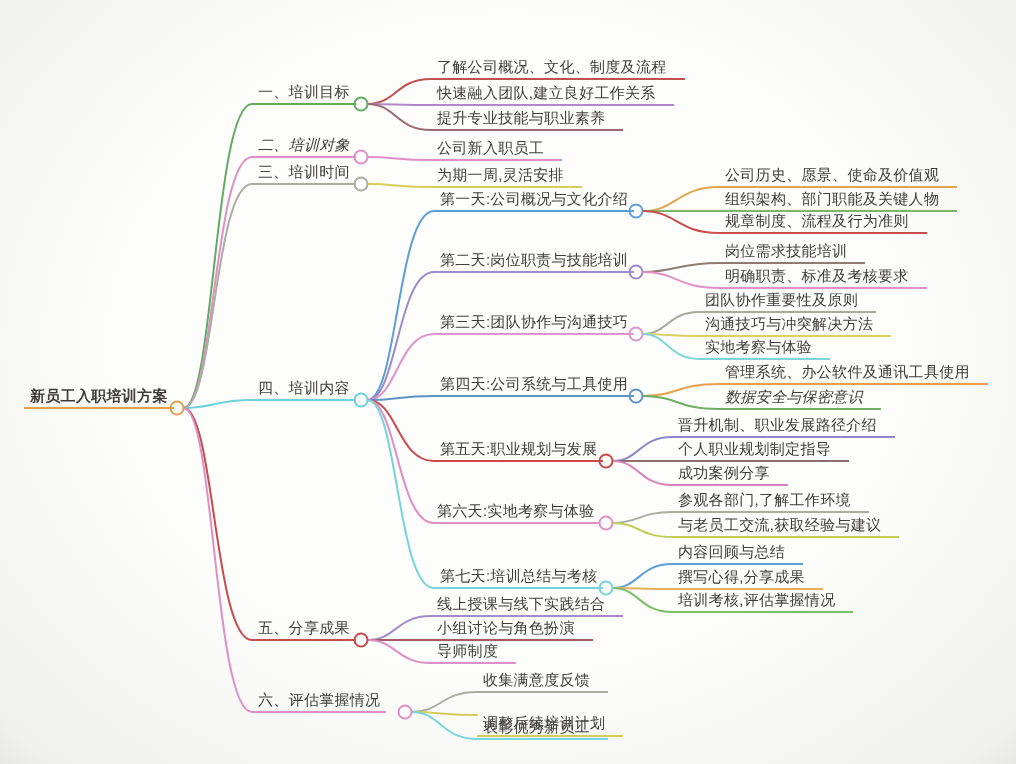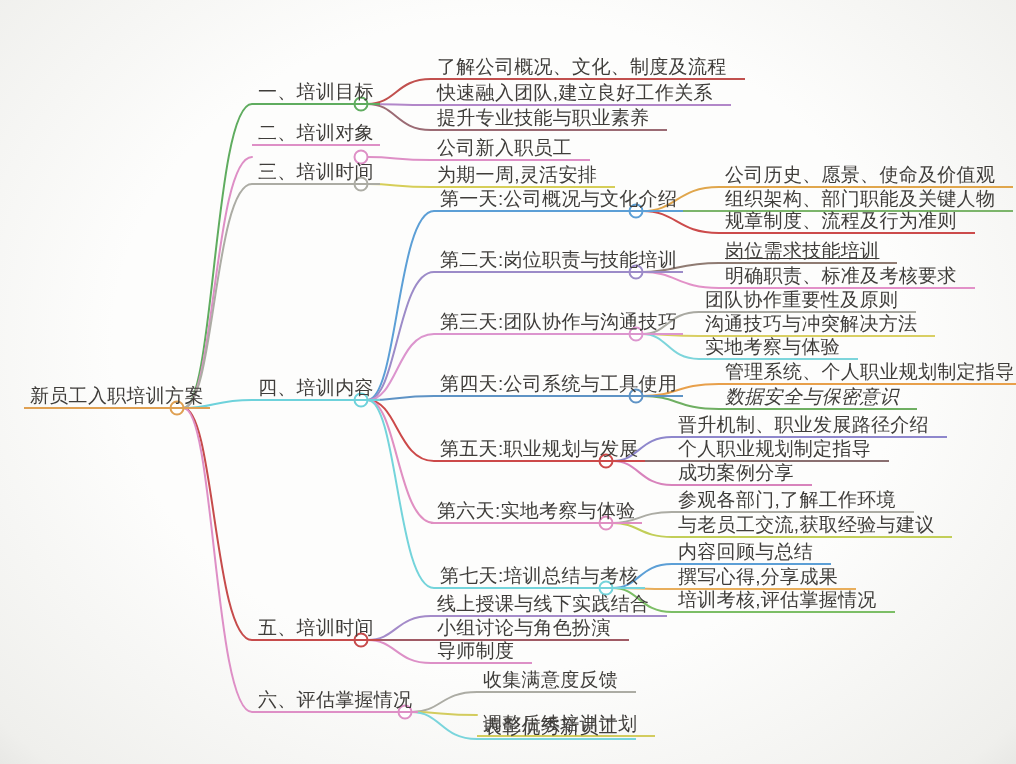--- a/index.html
+++ b/index.html
@@ -10,32 +10,32 @@
     overflow: hidden;
     background: radial-gradient(ellipse at 50% 45%, #fdfdfc 55%, #efefec 95%, #e8e8e5 100%);
     font-family: "Liberation Sans", "DejaVu Sans", sans-serif;
   }
   .edges-layer {
     position: absolute;
     left: 0; top: 0;
   }
   .node-label {
     position: absolute;
-    font-size: 19px;
+    font-size: 15px;
     line-height: 19px;
     letter-spacing: 0.3px;
     font-weight: 500;
     color: #3f3d3a;
     padding: 0 6px 2px 6px;
     border-bottom: 2px solid #999;
     white-space: nowrap;
     cursor: default;
   }
   .node-label.leaf { padding-right: 18px; }
-  .node-label.root { font-weight: 400; }
+  .node-label.root { font-weight: 700; }
 </style>
 </head>
 <body>
 
 <div class="canvas">
   <svg id="edges" class="edges-layer" width="1016" height="764">
       <path d="M 183.5 408 C 214.325 408, 214.325 104, 252 104" fill="none" stroke="#5FAC5F" stroke-width="2" stroke-linecap="round"></path>
       <path d="M 367.5 104 C 396.075 104, 396.075 79, 431 79" fill="none" stroke="#C1504E" stroke-width="2" stroke-linecap="round"></path>
       <path d="M 367.5 104 C 396.075 104, 396.075 105, 431 105" fill="none" stroke="#B287C9" stroke-width="2" stroke-linecap="round"></path>
       <path d="M 367.5 104 C 396.075 104, 396.075 130, 431 130" fill="none" stroke="#9B6B74" stroke-width="2" stroke-linecap="round"></path>
@@ -91,51 +91,51 @@
       <circle cx="606" cy="588" r="6.5" fill="#FFFFFF" stroke="#74D4DB" stroke-width="2"></circle>
       <circle cx="361" cy="640" r="6.5" fill="#FFFFFF" stroke="#C64B4B" stroke-width="2"></circle>
       <circle cx="405" cy="712" r="6.5" fill="#FFFFFF" stroke="#DE8FC6" stroke-width="2"></circle>
     </svg>
   <div id="nodes">
       <div class="node-label root" style="left: 24px; top: 386px; border-bottom-color: rgb(223, 160, 82);">新员工入职培训方案</div>
       <div class="node-label" style="left: 252px; top: 82px; border-bottom-color: rgb(95, 172, 95);">一、培训目标</div>
       <div class="node-label leaf" style="left: 431px; top: 57px; border-bottom-color: rgb(193, 80, 78);">了解公司概况、文化、制度及流程</div>
       <div class="node-label leaf" style="left: 431px; top: 83px; border-bottom-color: rgb(178, 135, 201);">快速融入团队,建立良好工作关系</div>
       <div class="node-label leaf" style="left: 431px; top: 108px; border-bottom-color: rgb(155, 107, 116);">提升专业技能与职业素养</div>
-      <div class="node-label" style="left: 252px; top: 123px; border-bottom-color: rgb(222, 143, 198);">二、培训对象</div>
+      <div class="node-label" style="left: 252px; top: 135px; border-bottom-color: rgb(222, 143, 198); font-style: italic;">二、培训对象</div>
       <div class="node-label leaf" style="left: 431px; top: 138px; border-bottom-color: rgb(222, 143, 198);">公司新入职员工</div>
       <div class="node-label" style="left: 252px; top: 162px; border-bottom-color: rgb(172, 172, 164);">三、培训时间</div>
       <div class="node-label leaf" style="left: 431px; top: 165px; border-bottom-color: rgb(214, 206, 88);">为期一周,灵活安排</div>
       <div class="node-label" style="left: 252px; top: 378px; border-bottom-color: rgb(110, 210, 219);">四、培训内容</div>
       <div class="node-label" style="left: 434px; top: 189px; border-bottom-color: rgb(92, 159, 214);">第一天:公司概况与文化介绍</div>
       <div class="node-label leaf" style="left: 719px; top: 165px; border-bottom-color: rgb(224, 166, 76);">公司历史、愿景、使命及价值观</div>
       <div class="node-label leaf" style="left: 719px; top: 189px; border-bottom-color: rgb(124, 181, 107);">组织架构、部门职能及关键人物</div>
       <div class="node-label leaf" style="left: 719px; top: 211px; border-bottom-color: rgb(204, 75, 75);">规章制度、流程及行为准则</div>
       <div class="node-label" style="left: 434px; top: 250px; border-bottom-color: rgb(156, 139, 200);">第二天:岗位职责与技能培训</div>
-      <div class="node-label leaf" style="left: 719px; top: 241px; border-bottom-color: rgb(143, 123, 114); text-decoration: underline;">岗位需求技能培训</div>
+      <div class="node-label leaf" style="left: 719px; top: 241px; border-bottom-color: rgb(143, 123, 114);">岗位需求技能培训</div>
       <div class="node-label leaf" style="left: 719px; top: 266px; border-bottom-color: rgb(226, 145, 200);">明确职责、标准及考核要求</div>
       <div class="node-label" style="left: 434px; top: 312px; border-bottom-color: rgb(220, 149, 206);">第三天:团队协作与沟通技巧</div>
       <div class="node-label leaf" style="left: 699px; top: 290px; border-bottom-color: rgb(169, 169, 161);">团队协作重要性及原则</div>
       <div class="node-label leaf" style="left: 699px; top: 314px; border-bottom-color: rgb(217, 207, 99); text-align: right;">沟通技巧与冲突解决方法</div>
       <div class="node-label leaf" style="left: 699px; top: 337px; border-bottom-color: rgb(125, 213, 219);">实地考察与体验</div>
       <div class="node-label" style="left: 434px; top: 374px; border-bottom-color: rgb(94, 147, 197);">第四天:公司系统与工具使用</div>
-      <div class="node-label leaf" style="left: 719px; top: 362px; border-bottom-color: rgb(232, 160, 75);">管理系统、个人职业规划制定指导</div>
+      <div class="node-label leaf" style="left: 719px; top: 362px; border-bottom-color: rgb(232, 160, 75);">管理系统、办公软件及通讯工具使用</div>
       <div class="node-label leaf" style="left: 719px; top: 387px; border-bottom-color: rgb(111, 175, 98); font-style: italic;">数据安全与保密意识</div>
       <div class="node-label" style="left: 434px; top: 439px; border-bottom-color: rgb(204, 73, 73);">第五天:职业规划与发展</div>
       <div class="node-label leaf" style="left: 672px; top: 415px; border-bottom-color: rgb(142, 135, 204);">晋升机制、职业发展路径介绍</div>
       <div class="node-label leaf" style="left: 672px; top: 439px; border-bottom-color: rgb(138, 111, 112);">个人职业规划制定指导</div>
       <div class="node-label leaf" style="left: 672px; top: 463px; border-bottom-color: rgb(216, 131, 188);">成功案例分享</div>
       <div class="node-label" style="left: 431px; top: 501px; border-bottom-color: rgb(224, 143, 194);">第六天:实地考察与体验</div>
       <div class="node-label leaf" style="left: 672px; top: 490px; border-bottom-color: rgb(172, 172, 164);">参观各部门,了解工作环境</div>
       <div class="node-label leaf" style="left: 672px; top: 515px; border-bottom-color: rgb(194, 206, 88); text-align: center;">与老员工交流,获取经验与建议</div>
       <div class="node-label" style="left: 434px; top: 566px; border-bottom-color: rgb(116, 212, 219);">第七天:培训总结与考核</div>
       <div class="node-label leaf" style="left: 672px; top: 542px; border-bottom-color: rgb(92, 159, 214);">内容回顾与总结</div>
       <div class="node-label leaf" style="left: 672px; top: 567px; border-bottom-color: rgb(232, 174, 92);">撰写心得,分享成果</div>
       <div class="node-label leaf" style="left: 672px; top: 590px; border-bottom-color: rgb(124, 190, 102);">培训考核,评估掌握情况</div>
-      <div class="node-label" style="left: 252px; top: 618px; border-bottom-color: rgb(198, 75, 75);">五、培训时间</div>
+      <div class="node-label" style="left: 252px; top: 618px; border-bottom-color: rgb(198, 75, 75);">五、分享成果</div>
       <div class="node-label leaf" style="left: 431px; top: 594px; border-bottom-color: rgb(164, 139, 201);">线上授课与线下实践结合</div>
       <div class="node-label leaf" style="left: 431px; top: 618px; border-bottom-color: rgb(160, 91, 101);">小组讨论与角色扮演</div>
       <div class="node-label leaf" style="left: 431px; top: 641px; border-bottom-color: rgb(221, 144, 199);">导师制度</div>
       <div class="node-label" style="left: 252px; top: 690px; border-bottom-color: rgb(222, 143, 198);">六、评估掌握情况</div>
       <div class="node-label leaf" style="left: 477px; top: 670px; border-bottom-color: rgb(172, 172, 164);">收集满意度反馈</div>
       <div class="node-label leaf" style="left: 477px; top: 714px; border-bottom-color: rgb(211, 204, 94); font-family: Liberation Serif, serif;">调整后续培训计划</div>
       <div class="node-label leaf" style="left: 477px; top: 717px; border-bottom-color: rgb(122, 213, 220); text-align: center;">表彰优秀新员工</div>
     </div>
 </div>
 

